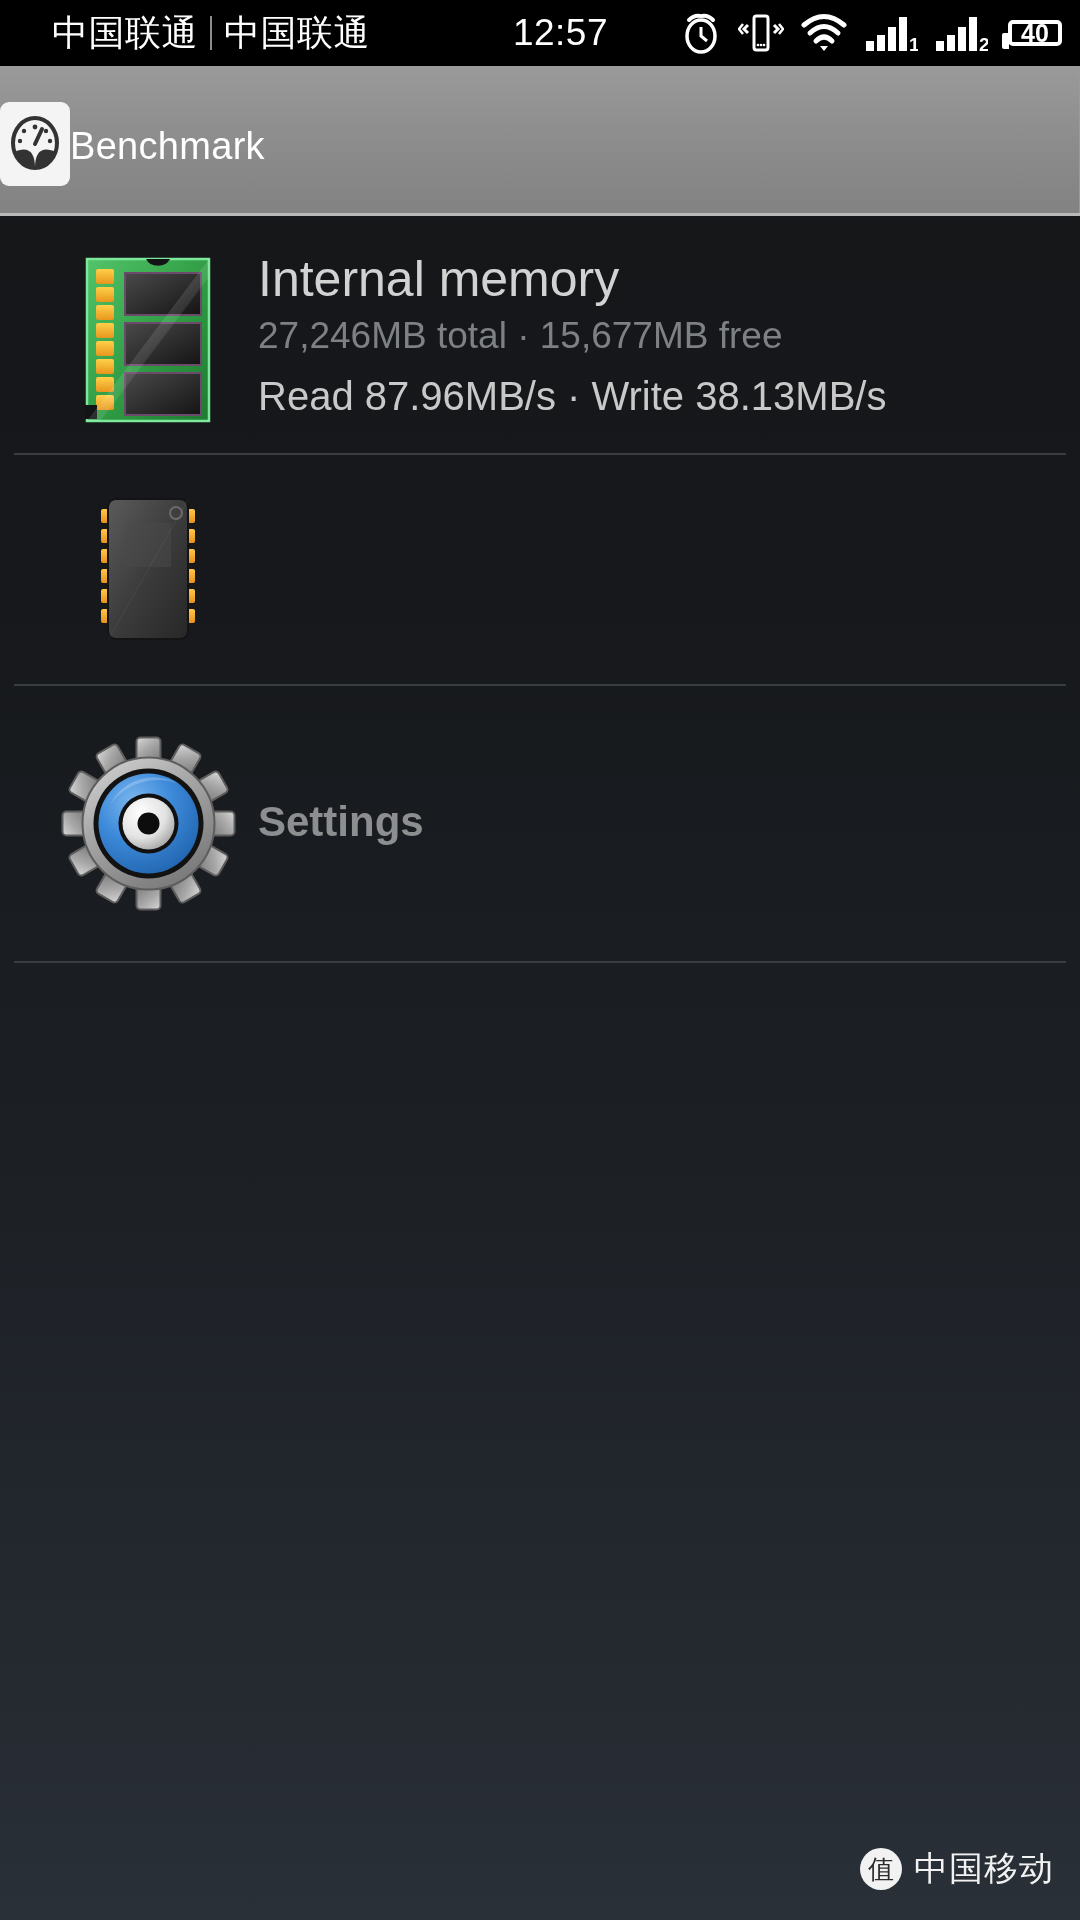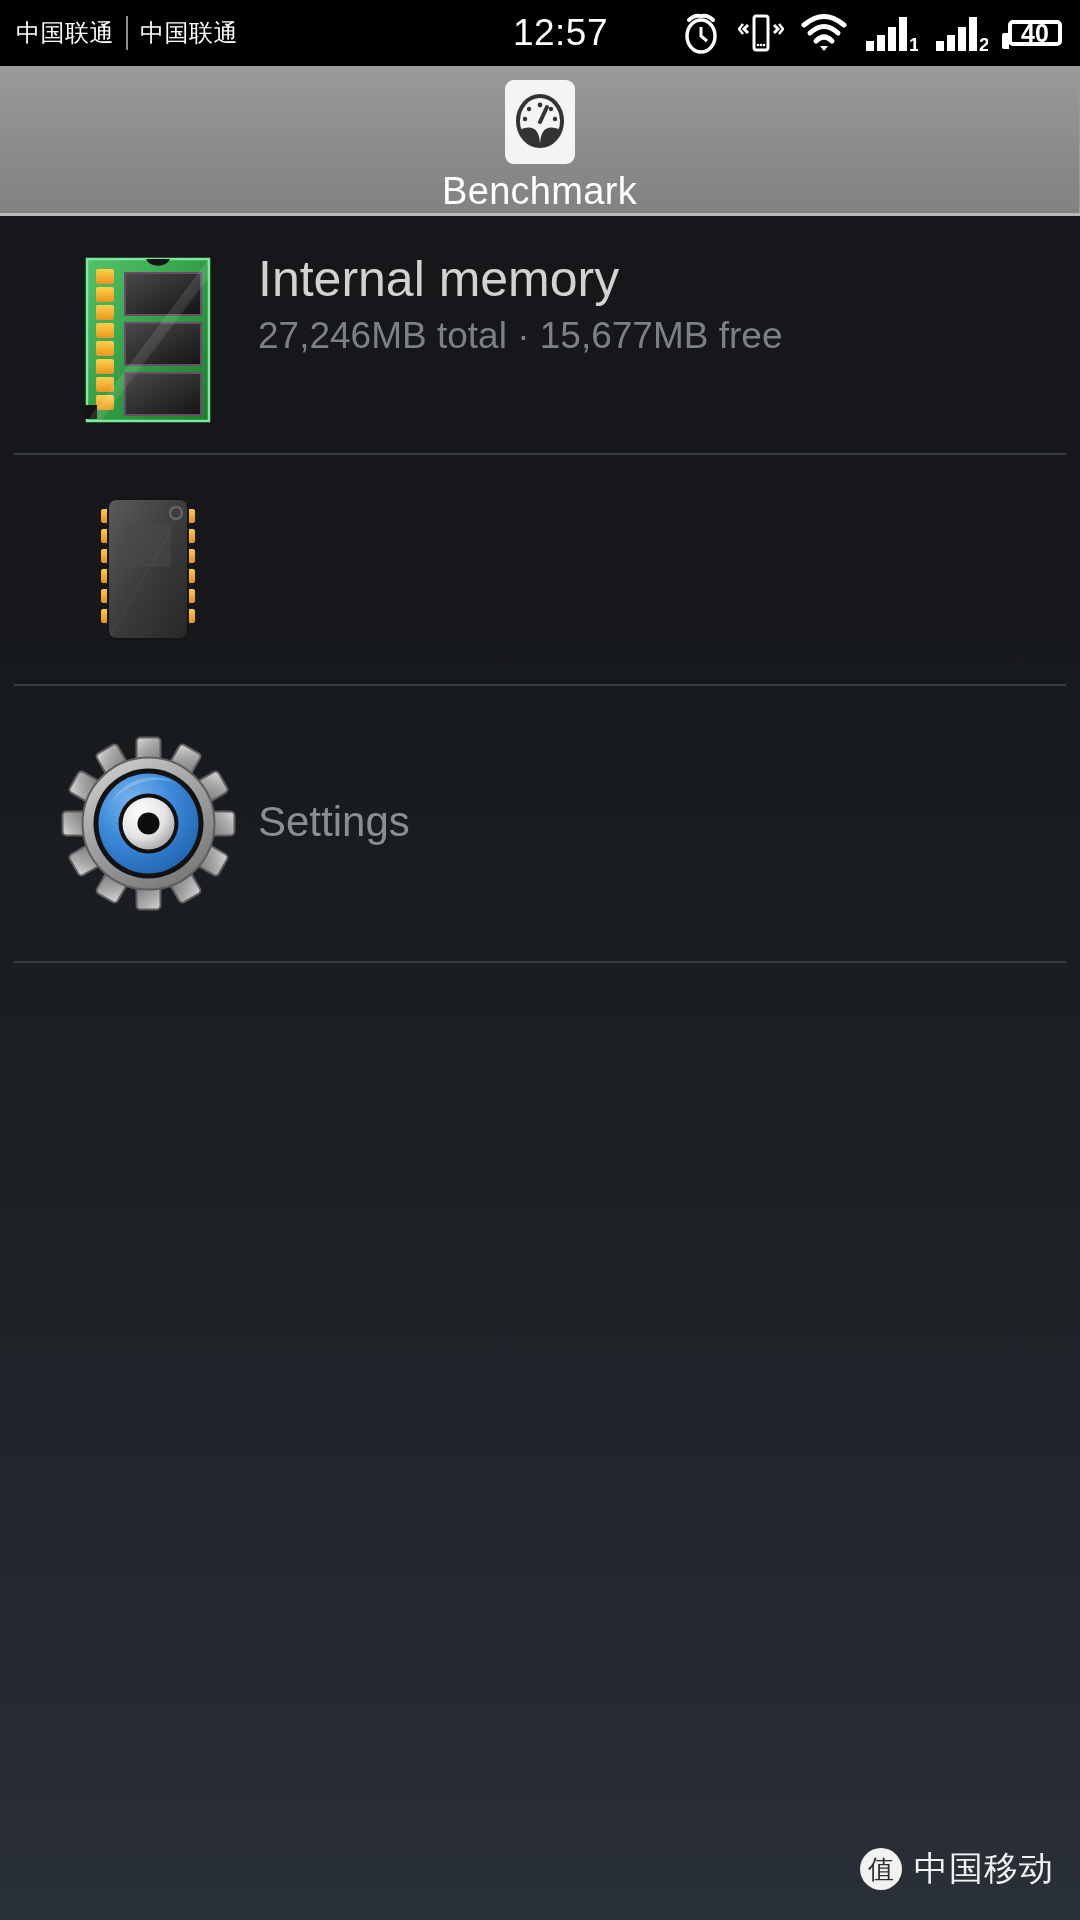--- a/index.html
+++ b/index.html
@@ -17,21 +17,21 @@
   }
 
   
   .statusbar {
     position:absolute; top:0; left:0;
     width:1080px; height:66px;
     background:#000;
     display:flex; align-items:center;
     padding:0 18px 0 16px;
   }
-  .carriers { display:flex; align-items:center; color:#fff; font-size:24px; letter-spacing:0.5px; }
+  .carriers { display:flex; align-items:center; color:#fff; font-size:36px; letter-spacing:0.5px;margin-left:36px; }
   .carrier-sep { width:2px; height:34px; background:#8c8c8c; margin:0 12px; }
   .sb-spacer { flex:1; }
   .sb-time { color:#fff; font-size:37px; font-weight:400; letter-spacing:0.5px; margin-right:72px; }
   .sb-icons { display:flex; align-items:center; gap:16px; }
   .sb-ico { display:block; }
   .batt {
     display:flex; align-items:center; justify-content:center;
     width:54px; height:26px; border:4px solid #fff; border-radius:5px;
     position:relative; margin-left:4px;
   }
@@ -44,21 +44,21 @@
   
   .tabbar {
     position:absolute; top:66px; left:0;
     width:1080px; height:150px;
     display:flex;
     background:linear-gradient(180deg,#2c2c2c 0%,#1e1e1e 50%,#141414 100%);
     border-bottom:3px solid #b9b9b9;
   }
   .tab {
     flex:1;
-    display:flex; flex-direction:column; align-items:center; justify-content:flex-start;
+    display:flex; flex-direction:row; align-items:center; justify-content:flex-start;
     padding-top:14px;
     position:relative;
     border-right:1px solid #3a3a3a;
   }
   .tab:last-child { border-right:none; }
   .tab.active {
     background:linear-gradient(180deg,#9a9a9a 0%,#8e8e8e 45%,#828282 100%);
     border-right:1px solid #9a9a9a;
   }
   .tab-icon-box {
@@ -100,21 +100,21 @@
   .row-title {
     font-size:50px; color:#d2d2d2; line-height:1.12; margin-bottom:4px;
   }
   .row-sub {
     font-size:37px; color:#7e8183; line-height:1.35; margin-bottom:10px;
   }
   .row-action {
     font-size:40px; color:#c9c9c9; line-height:1.25;
   }
   .row-settings { padding:46px 0 50px 0; align-items:center; }
-  .settings-label { font-size:42px; color:#8c8e90; }
+  .settings-label { font-size:42px; color:#8c8e90;font-weight:bold; }
 
   
   .watermark {
     position:absolute; right:26px; bottom:28px;
     display:flex; align-items:center; gap:12px;
   }
   .wm-badge {
     width:42px; height:42px; border-radius:50%;
     background:#f2f2f2; color:#2b2b2b;
     font-size:26px; line-height:42px; text-align:center;
@@ -251,20 +251,21 @@
           <rect x="42" y="118" width="76" height="42" fill="url(#chip)" stroke="#6b4a6b" stroke-width="2"></rect>
 
           <rect x="2" y="150" width="12" height="14" fill="#121416"></rect>
 
           <path d="M4 166 L126 4 L126 40 L40 166 Z" fill="url(#gloss)"></path>
         </svg>
       </div>
       <div class="row-text">
         <div class="row-title">Internal memory</div>
         <div class="row-sub">27,246MB total · 15,677MB free</div>
+        <div class="row-action">Read 87.96MB/s · Write 38.13MB/s</div>
       </div>
     </div>
 
     <div class="row-sep"></div>
 
     <div class="row">
       <div class="row-icon">
         <svg width="130" height="165" viewBox="0 0 130 165">
           <defs>
             <linearGradient id="ramBody" x1="0" y1="0" x2="1" y2="1">

